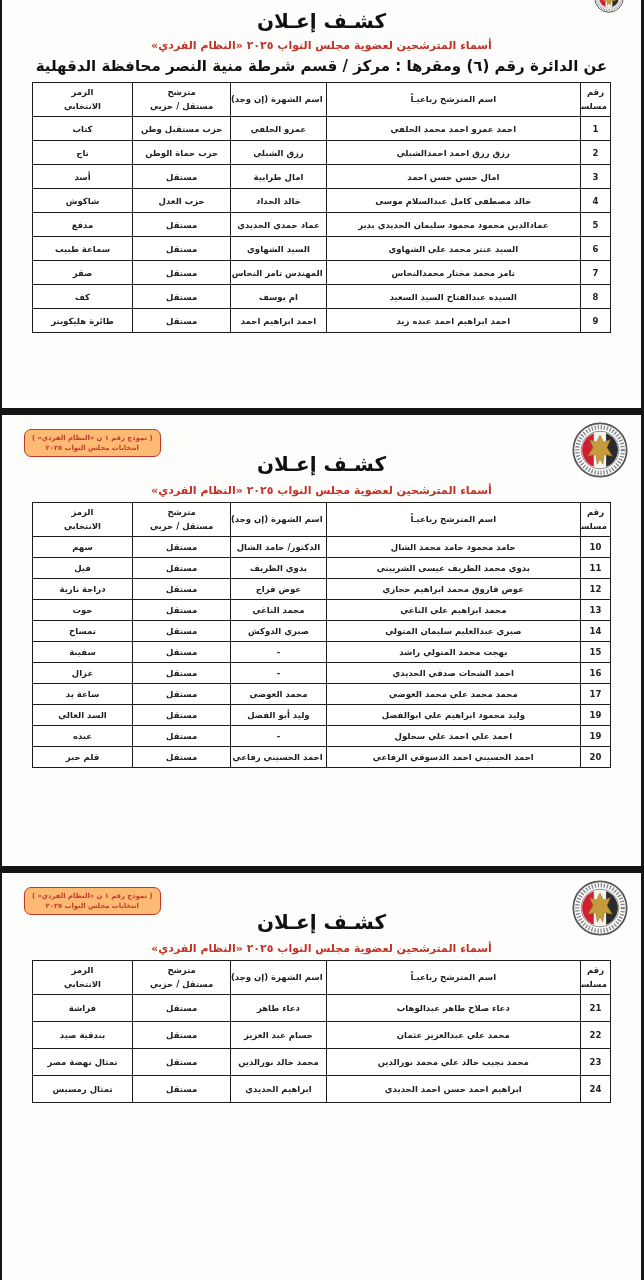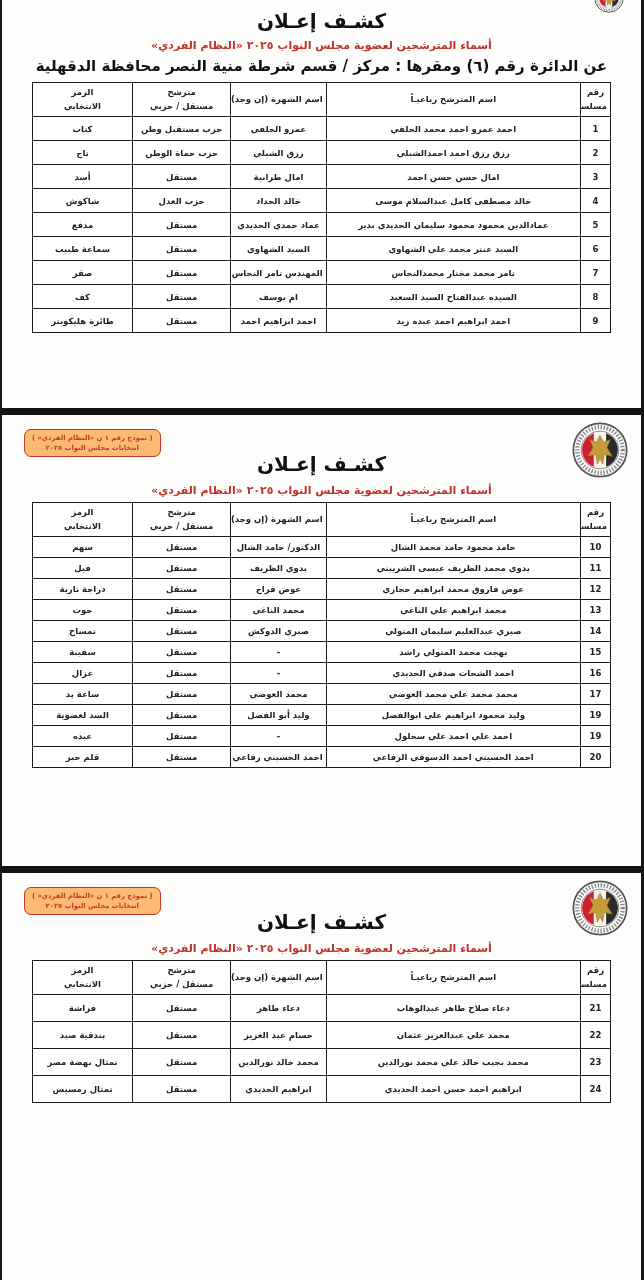--- a/index.html
+++ b/index.html
@@ -242,21 +242,21 @@
             <td>محمد محمد علي محمد العوضي</td>
             <td>محمد العوضي</td>
             <td>مستقل</td>
             <td>ساعة يد</td>
           </tr>
           <tr>
             <td class="num">19</td>
             <td>وليد محمود ابراهيم علي ابوالفضل</td>
             <td>وليد أبو الفضل</td>
             <td>مستقل</td>
-            <td>السد لعضوية</td>
+            <td>السد العالي</td>
           </tr>
           <tr>
             <td class="num">19</td>
             <td>احمد علي احمد علي سحلول</td>
             <td>-</td>
             <td>مستقل</td>
             <td>عبده</td>
           </tr>
           <tr>
             <td class="num">20</td>

